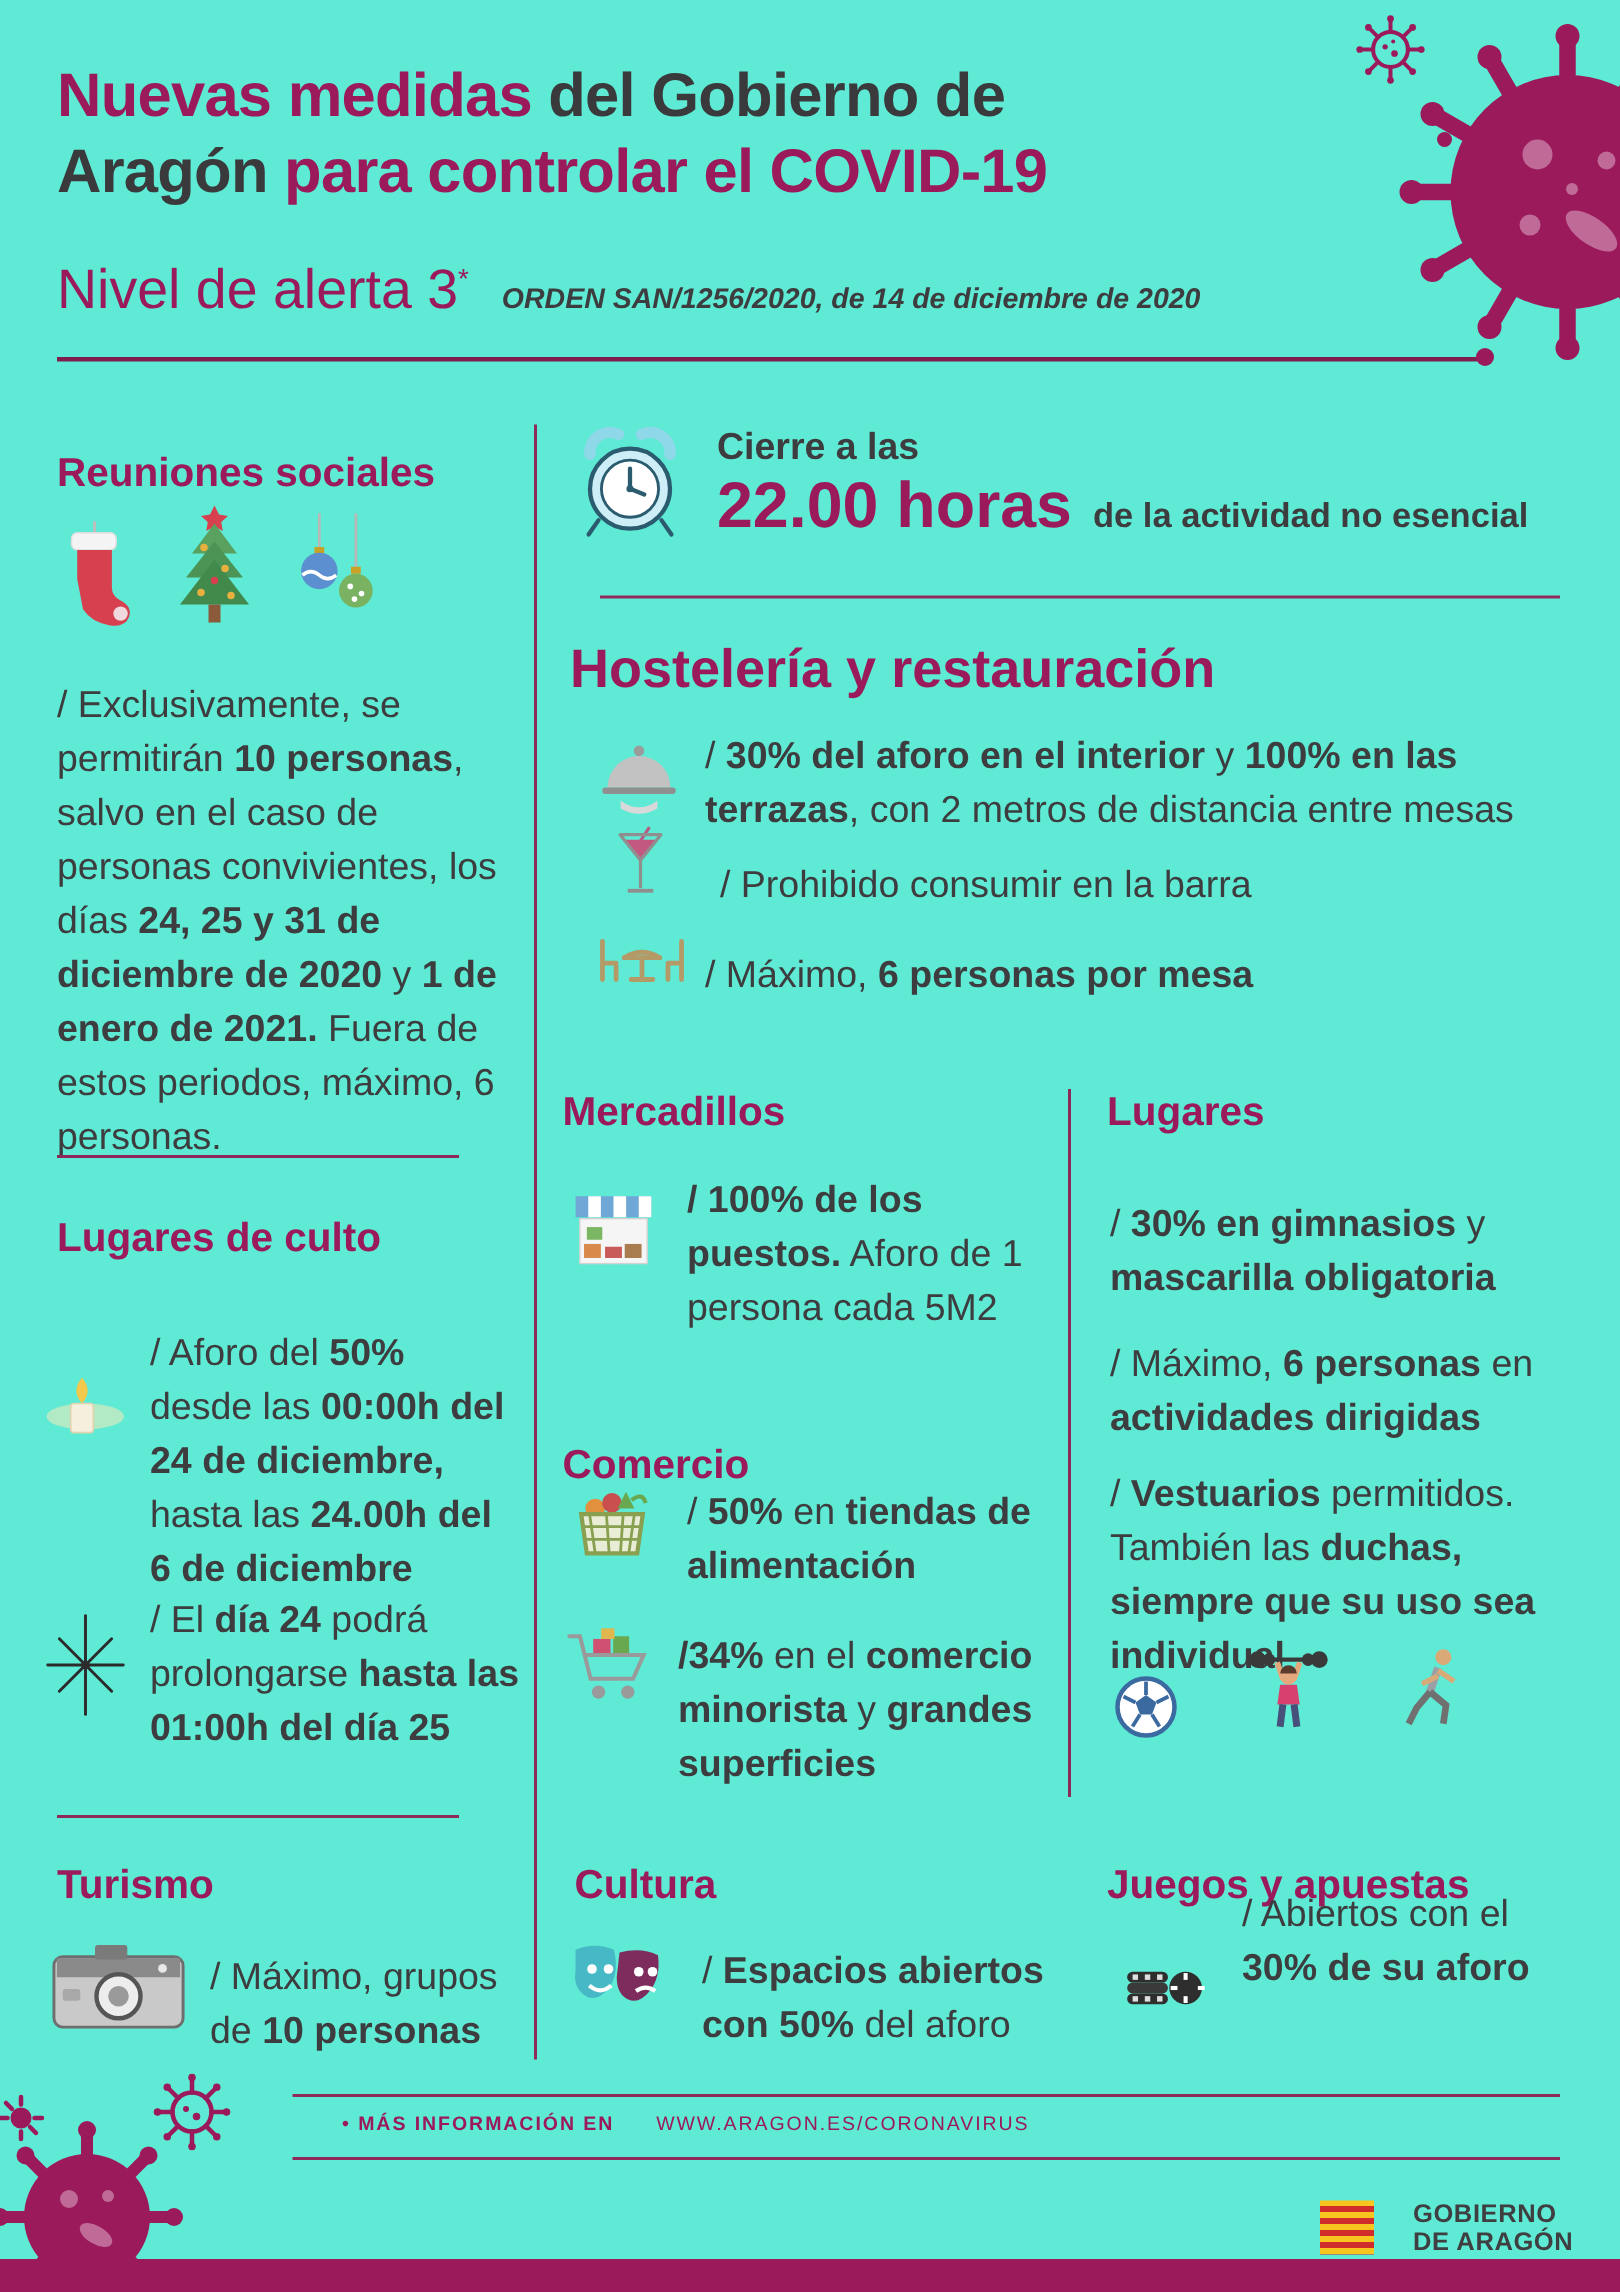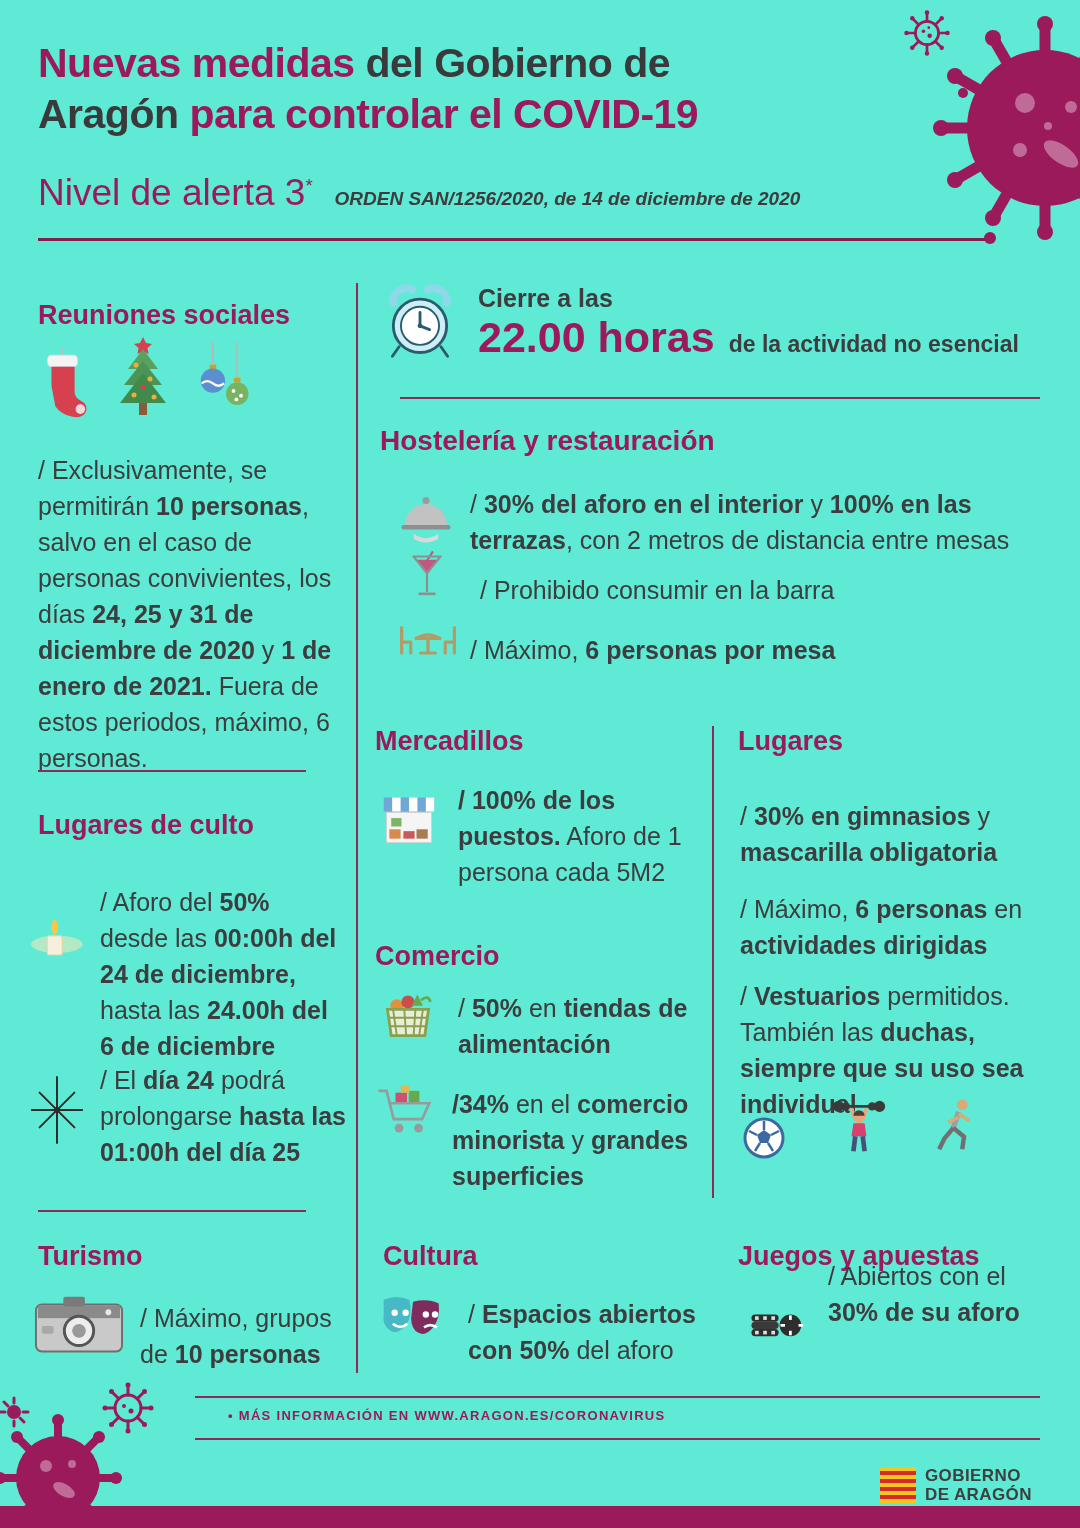--- a/index.html
+++ b/index.html
@@ -16,21 +16,21 @@
   .h2 { font-size:27px; font-weight:700; color:#9b1a5c; }
   .txt { font-size:25px; line-height:1.44; color:#3d3c3e; }
   .rule { background:#7e1f4d; height:3px; }
   .thinrule { background:#8e2a5a; height:2px; }
   .vline { background:#8e2a5a; width:2px; }
   .cierre-l1 { font-size:25px; font-weight:700; color:#3d3c3e; }
   .cierre-time { font-size:43px; font-weight:700; color:#9b1a5c; }
   .cierre-l2 { font-size:23px; font-weight:700; color:#3d3c3e; margin-left:14px; }
   .baseline-row { display:flex; align-items:baseline; }
   .footer-info { font-size:13px; font-weight:700; letter-spacing:1.3px; color:#9b1a5c; }
-  .footer-info .url { font-weight:700; }
+  .footer-info .url { font-weight:400;margin-left:23px; }
   .gov-text { font-size:17px; font-weight:700; color:#3f3e40; line-height:1.12; letter-spacing:0.4px; }
   .flag { width:36px; height:36px; background:repeating-linear-gradient(180deg,#f7c51e 0 4px,#d02c2c 4px 8px); }
   .bottombar { background:#9b1a5c; }
   .iconrow { display:flex; align-items:flex-end; gap:45px; }
   .xmasrow { display:flex; align-items:flex-end; gap:20px; }
 </style>
 </head>
 <body>
 
 <div class="page">
@@ -215,21 +215,21 @@
   <div class="abs" style="left:478px; top:284px;">
     <div class="cierre-l1">Cierre a las</div>
     <div class="baseline-row">
       <span class="cierre-time">22.00 horas</span>
       <span class="cierre-l2">de la actividad no esencial</span>
     </div>
   </div>
 
   <div class="abs thinrule" style="left:400px; top:397px; width:640px;"></div>
 
-  <h2 class="abs h2" style="left:380px; top:425px; font-size:28px;">Hostelería y restauración</h2>
+  <h2 class="abs h2" style="left:380px; top:425px; font-size:36px;">Hostelería y restauración</h2>
 
   <svg class="abs" style="left:398px; top:492px;" width="56" height="52" viewBox="0 0 64 52">
     <circle cx="32" cy="6" r="4" fill="#9b9b9b"></circle>
     <path d="M8 34 A24 24 0 0 1 56 34 Z" fill="#c2c2c2"></path>
     <rect x="4" y="34" width="56" height="5" rx="2.5" fill="#8f8f8f"></rect>
     <path d="M18 44 Q32 54 46 44 L46 50 Q32 58 18 50 Z" fill="#d9d9d9"></path>
   </svg>
   <p class="abs txt" style="left:470px; top:486px; width:580px;"><span>/ </span><span class="b">30% del aforo en el interior</span><span> y </span><span class="b">100% en las terrazas</span><span>, con 2 metros de distancia entre mesas</span></p>
 
   <svg class="abs" style="left:410px; top:546px;" width="34" height="60" viewBox="0 0 40 62">
@@ -261,21 +261,21 @@
     <rect x="13" y="8" width="9" height="15" fill="#ffffff"></rect>
     <rect x="31" y="8" width="9" height="15" fill="#ffffff"></rect>
     <rect x="49" y="8" width="9" height="15" fill="#ffffff"></rect>
     <rect x="12" y="30" width="11" height="9" fill="#7bb662"></rect>
     <rect x="10" y="42" width="12" height="10" fill="#d98a4a"></rect>
     <rect x="25" y="44" width="12" height="8" fill="#c85a5a"></rect>
     <rect x="39" y="42" width="12" height="10" fill="#a97c50"></rect>
   </svg>
   <p class="abs txt" style="left:458px; top:782px; width:228px;"><span class="b">/ </span><span class="b">100% de los puestos.</span><span> Aforo de 1 persona cada 5M2</span></p>
 
-  <h2 class="abs h2" style="left:375px; top:941px;">Comercio</h2>
+  <h2 class="abs h2" style="left:375px; top:961px;">Comercio</h2>
 
   <svg class="abs" style="left:380px; top:985px;" width="56" height="60" viewBox="0 0 60 60">
     <circle cx="18" cy="20" r="7" fill="#e2903d"></circle>
     <circle cx="30" cy="16" r="7" fill="#c94f4f"></circle>
     <path d="M40 8 L46 20 L34 20 Z" fill="#6aa84f"></path>
     <path d="M44 14 q8 -6 10 2" stroke="#6aa84f" fill="none" stroke-width="3"></path>
     <path d="M8 24 H52 L48 52 H12 Z" fill="#e9edd6" stroke="#88a050" stroke-width="3"></path>
     <path d="M14 24 L18 52 M26 24 L28 52 M38 24 L36 52 M46 24 L42 52 M10 33 H50 M11 42 H49" stroke="#88a050" stroke-width="2"></path>
   </svg>
   <p class="abs txt" style="left:458px; top:990px; width:235px;"><span>/ </span><span class="b">50%</span><span> en </span><span class="b">tiendas de alimentación</span></p>
@@ -432,21 +432,21 @@
         <circle cx="99" cy="59" r="6"></circle>
       <circle cx="58" cy="100" r="42"></circle>
     </g>
     <g fill="#c06a97">
       <circle cx="46" cy="88" r="6"></circle>
         <circle cx="72" cy="86" r="4"></circle>
       <ellipse cx="64" cy="112" rx="12" ry="6" transform="rotate(30 64 112)"></ellipse>
     </g>
   </svg>
 
-  <div class="abs" style="left:880px; top:1466px; display:flex; align-items:center; gap:9px;">
+  <div class="abs" style="left:880px; top:1466px; display:flex; align-items:center; gap:26px;">
     <div class="flag"></div>
     <div class="gov-text">
       <div>GOBIERNO</div>
       <div>DE ARAGÓN</div>
     </div>
   </div>
 
   <div class="abs bottombar" style="left:0px; top:1506px; width:1080px; height:22px;"></div>
 
 </div>

